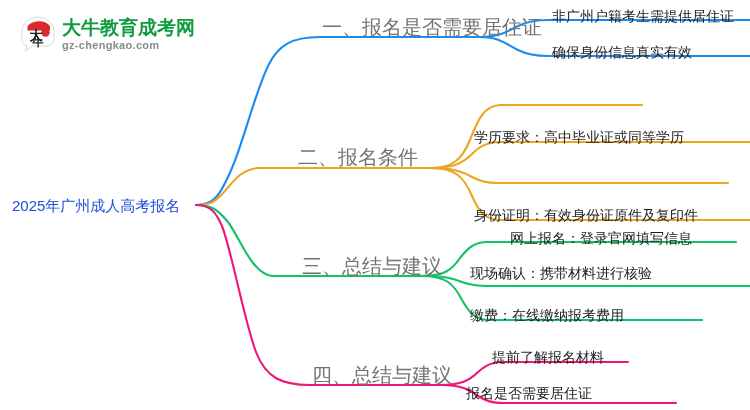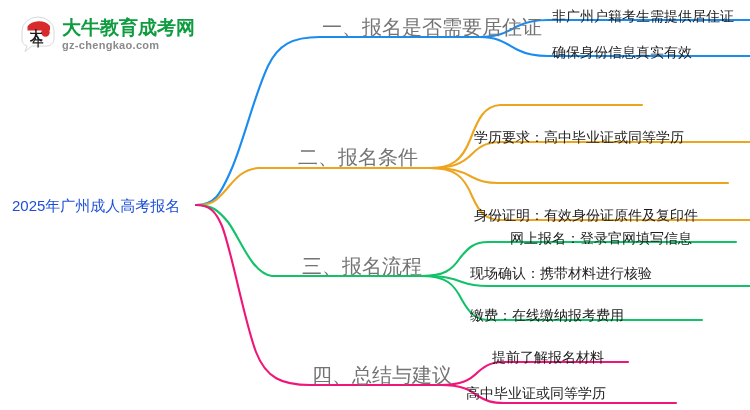--- a/index.html
+++ b/index.html
@@ -112,29 +112,29 @@
         <path d="M440 385 C 462 385, 470 390, 478 396 C 486 401, 492 403, 504 403 L 528 403"></path>
         <path d="M528 403 L 676 403"></path>
       </g>
     </g>
   </svg>
 
   <div class="node root" style="left:12px; top:197px;">2025年广州成人高考报名</div>
 
   <div class="node lvl1" style="left:322px; top:18px;">一、报名是否需要居住证</div>
   <div class="node lvl1" style="left:298px; top:148px;">二、报名条件</div>
-  <div class="node lvl1" style="left:302px; top:257px;">三、报名流程</div>
+  <div class="node lvl1" style="left:302px; top:257px;">三、总结与建议</div>
   <div class="node lvl1" style="left:312px; top:366px;">四、总结与建议</div>
 
   <div class="node lvl2" style="left:536px; top:8px;margin-left:16px;">非广州户籍考生需提供居住证</div>
   <div class="node lvl2" style="left:552px; top:44px;">确保身份信息真实有效</div>
 
   <div class="node lvl2" style="left:474px; top:129px;">学历要求：高中毕业证或同等学历</div>
   <div class="node lvl2" style="left:474px; top:207px;">身份证明：有效身份证原件及复印件</div>
 
   <div class="node lvl2" style="left:470px; top:230px;margin-left:40px;">网上报名：登录官网填写信息</div>
   <div class="node lvl2" style="left:470px; top:265px;">现场确认：携带材料进行核验</div>
   <div class="node lvl2" style="left:470px; top:307px;">缴费：在线缴纳报考费用</div>
 
   <div class="node lvl2" style="left:492px; top:349px;">提前了解报名材料</div>
-  <div class="node lvl2" style="left:466px; top:385px;">高中毕业证或同等学历</div>
+  <div class="node lvl2" style="left:466px; top:385px;">报名是否需要居住证</div>
 
 </div>
 
 </body></html>

